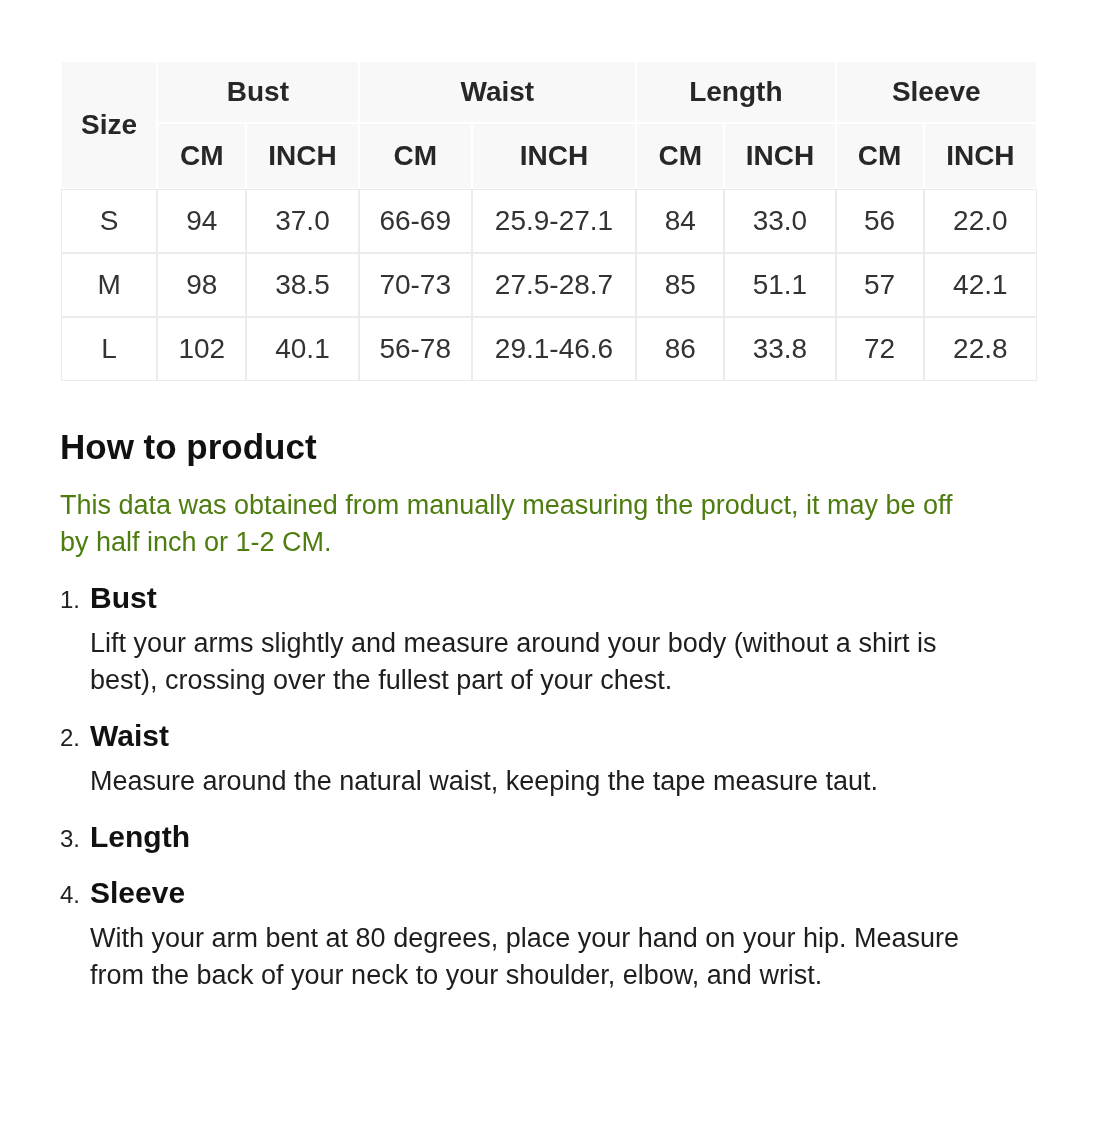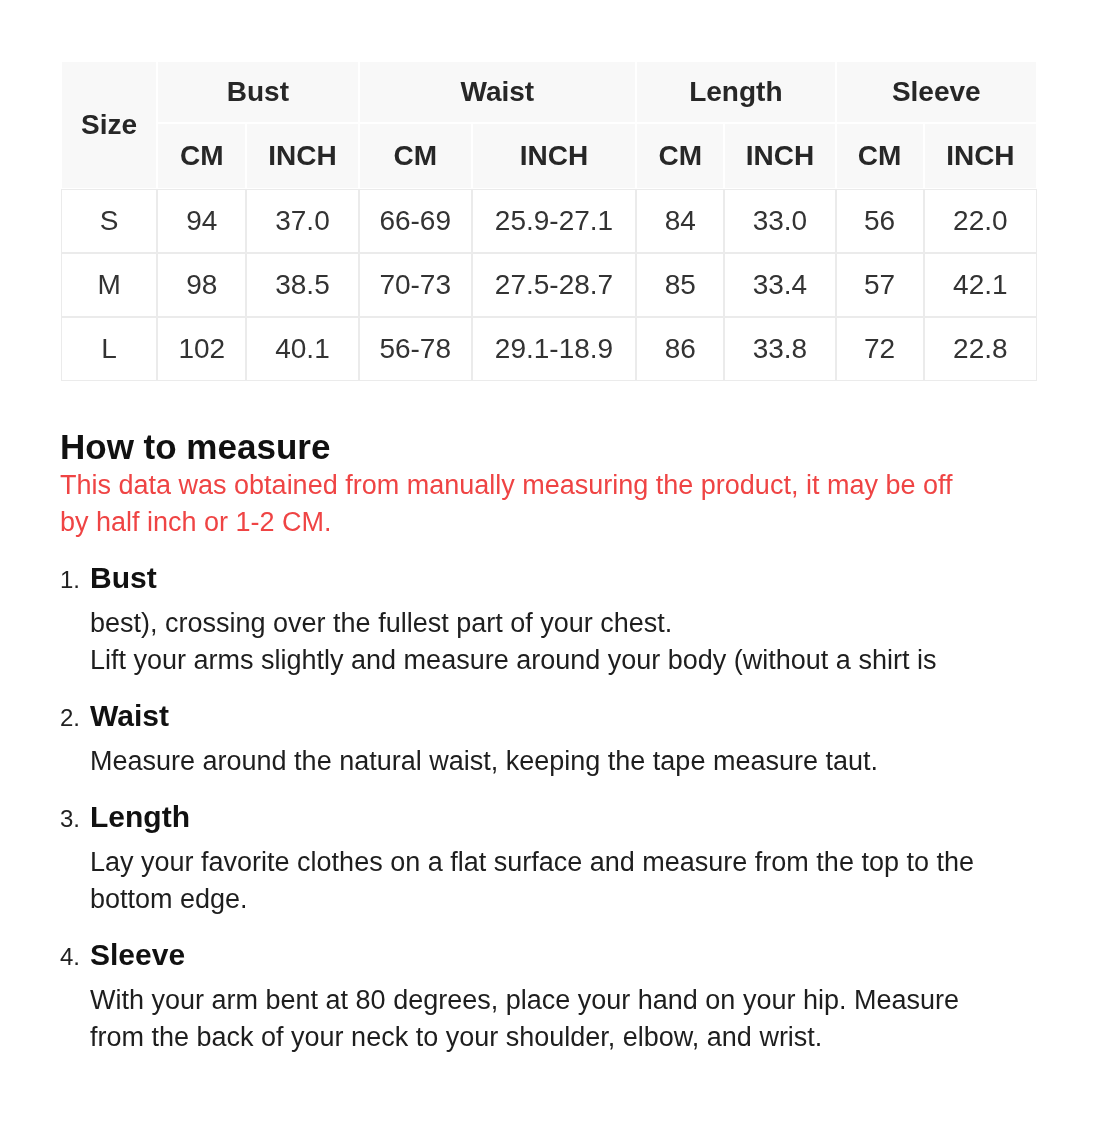--- a/index.html
+++ b/index.html
@@ -44,23 +44,24 @@
 
   
   .howto-title {
     margin: 44px 0 0 0;
     font-size: 35px;
     line-height: 41px;
     font-weight: bold;
     color: #111111;
   }
   .intro {
+    margin-top: 20px;
     font-size: 27px;
     line-height: 37px;
-    color: #ef4444;
+    color: #4d7c0f;
   }
   .steps { margin-top: 0; }
   .step { margin-top: 18px; }
   .step-head { display: flex; align-items: baseline; }
   .step-num {
     flex: none;
     width: 30px;
     font-size: 24px;
     color: #222222;
   }
@@ -125,73 +126,69 @@
           <td>56</td>
           <td>22.0</td>
         </tr>
         <tr>
           <td>M</td>
           <td>98</td>
           <td>38.5</td>
           <td>70-73</td>
           <td>27.5-28.7</td>
           <td>85</td>
-          <td>33.4</td>
+          <td>51.1</td>
           <td>57</td>
           <td>42.1</td>
         </tr>
         <tr>
           <td>L</td>
           <td>102</td>
           <td>40.1</td>
           <td>56-78</td>
-          <td>29.1-18.9</td>
+          <td>29.1-46.6</td>
           <td>86</td>
           <td>33.8</td>
           <td>72</td>
           <td>22.8</td>
         </tr>
       </tbody>
   </table>
 
-  <h2 class="howto-title">How to measure</h2>
+  <h2 class="howto-title">How to product</h2>
 
   <div class="intro" id="intro-lines">
       <div>This data was obtained from manually measuring the product, it may be off</div>
       <div>by half inch or 1-2 CM.</div>
     </div>
 
   <div class="steps" id="steps">
       <div class="step">
         <div class="step-head">
           <span class="step-num">1.</span>
           <span class="step-label">Bust</span>
         </div>
         <div class="step-desc">
+          <div>Lift your arms slightly and measure around your body (without a shirt is</div>
           <div>best), crossing over the fullest part of your chest.</div>
-          <div>Lift your arms slightly and measure around your body (without a shirt is</div>
         </div>
       </div>
       <div class="step">
         <div class="step-head">
           <span class="step-num">2.</span>
           <span class="step-label">Waist</span>
         </div>
         <div class="step-desc">
           <div>Measure around the natural waist, keeping the tape measure taut.</div>
         </div>
       </div>
       <div class="step">
         <div class="step-head">
           <span class="step-num">3.</span>
           <span class="step-label">Length</span>
-        </div>
-        <div class="step-desc">
-          <div>Lay your favorite clothes on a flat surface and measure from the top to the</div>
-          <div>bottom edge.</div>
         </div>
       </div>
       <div class="step">
         <div class="step-head">
           <span class="step-num">4.</span>
           <span class="step-label">Sleeve</span>
         </div>
         <div class="step-desc">
           <div>With your arm bent at 80 degrees, place your hand on your hip. Measure</div>
           <div>from the back of your neck to your shoulder, elbow, and wrist.</div>

